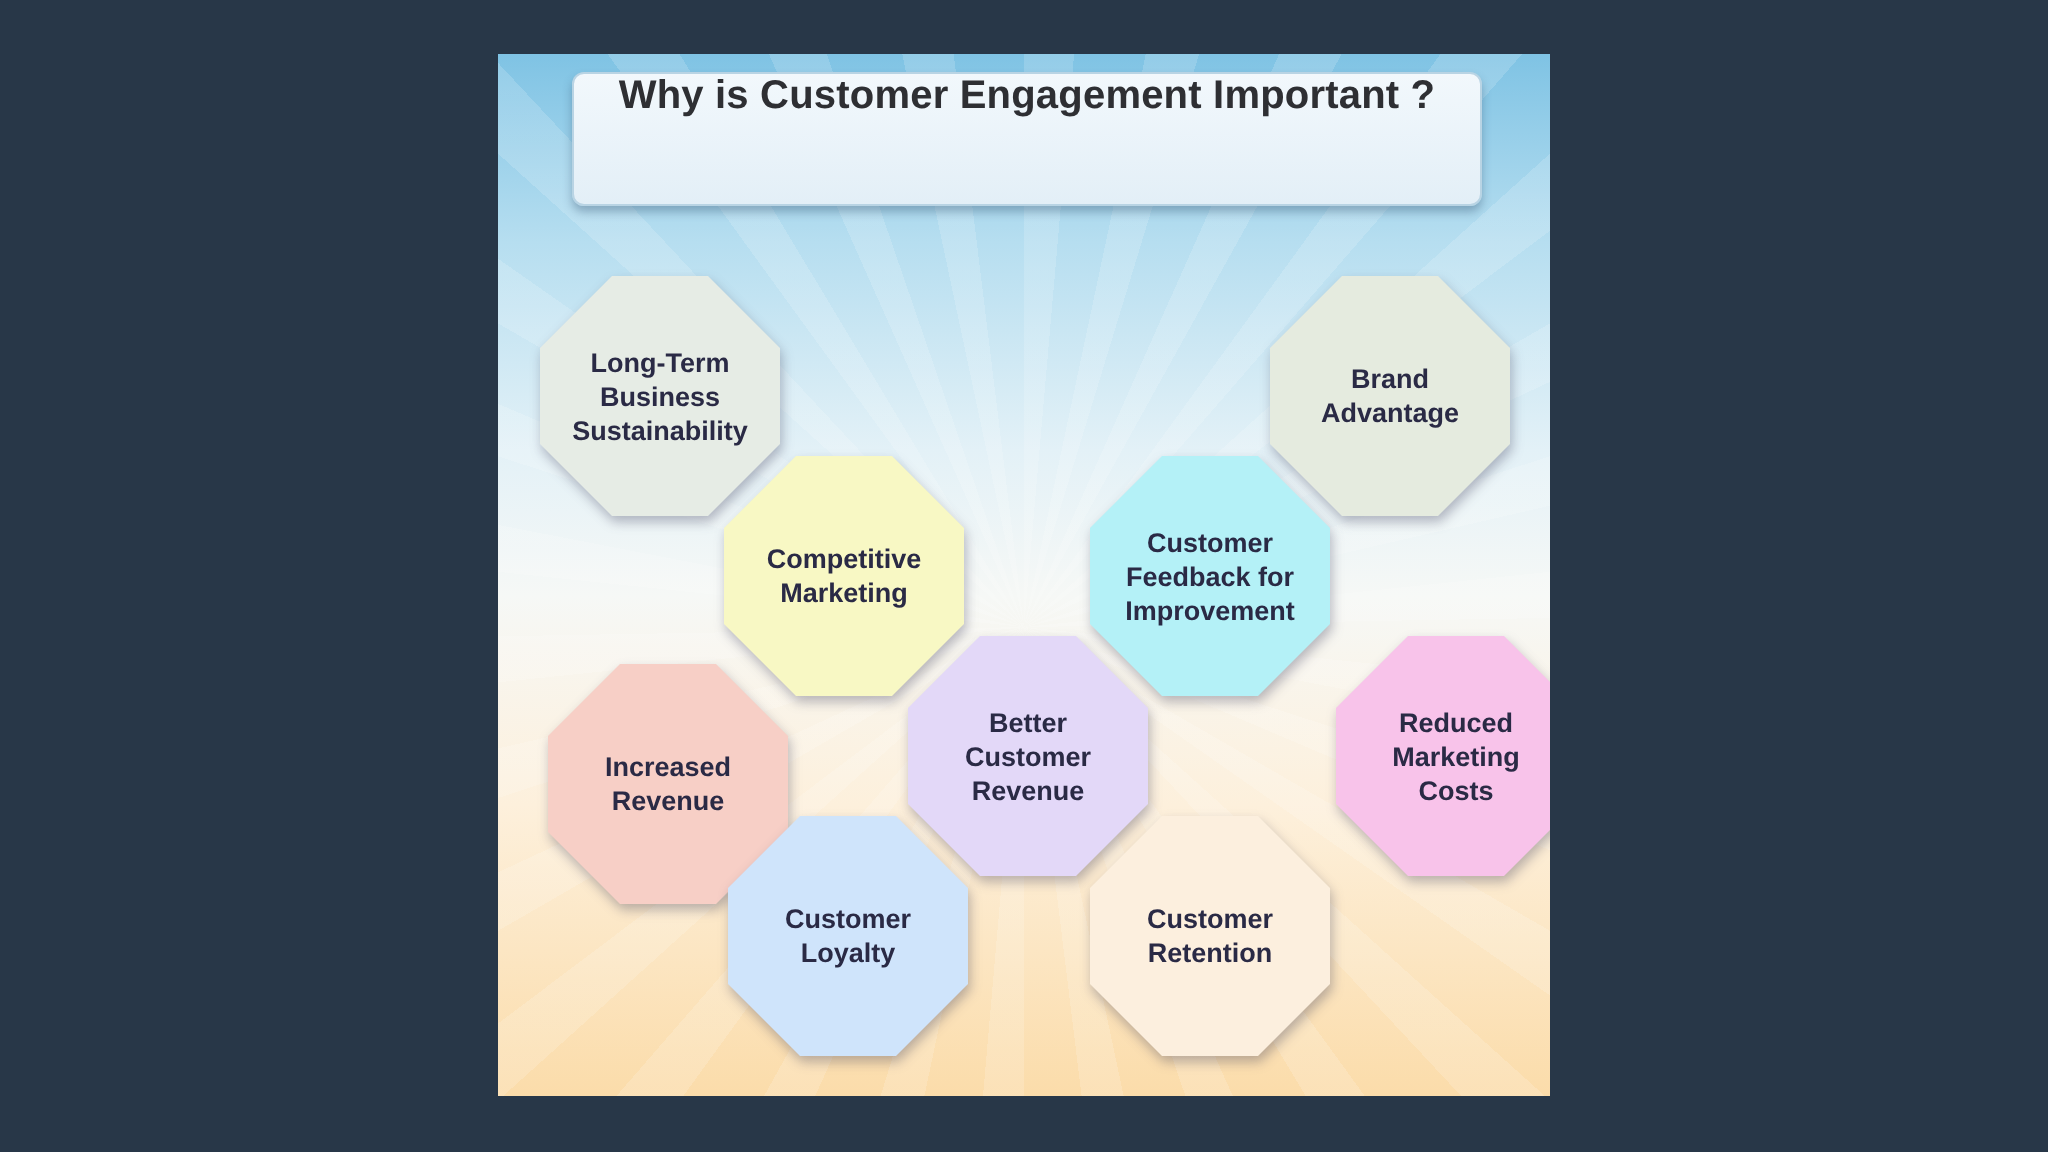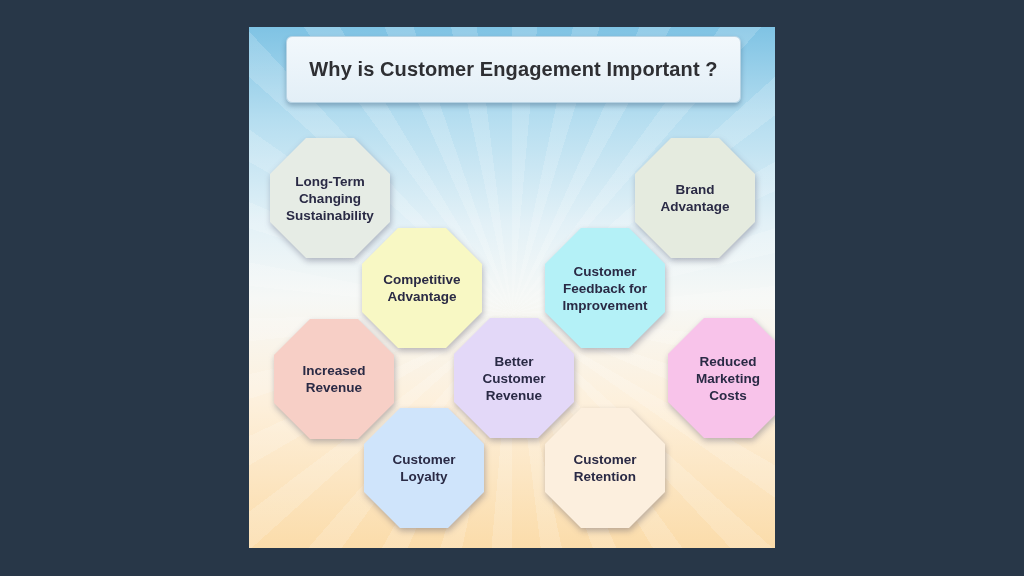--- a/index.html
+++ b/index.html
@@ -14,21 +14,21 @@
   .rays {
     position:absolute; left:0; top:0; width:526px; height:521px;
     background: repeating-conic-gradient(from 0deg at 50% 55%, rgba(255,255,255,0.16) 0deg 5deg, rgba(255,255,255,0) 5deg 12deg);
     pointer-events:none;
   }
   .title-box {
     position:absolute; left:37px; top:9px; width:453px; height:65px;
     background: linear-gradient(180deg, #f2f8fc, #e3eff7);
     border:1px solid #b9d4e4; border-radius:6px;
     box-shadow: 0 3px 5px rgba(40,70,100,0.35);
-    display:flex; align-items:center; justify-content:center;
+    display:flex; justify-content:center;
   }
   .title-text {
     font-family:"Liberation Sans", sans-serif; font-weight:bold; font-size:20px;
     color:#2e2f33; letter-spacing:0.1px;
   }
   .oct-wrap {
     position:absolute; width:120px; height:120px;
     filter: drop-shadow(1px 3px 3px rgba(60,60,90,0.35));
   }
   .oct {
@@ -47,45 +47,45 @@
 <div class="panel">
   <div class="rays"></div>
 
   <div class="title-box">
     <span class="title-text">Why is Customer Engagement Important ?</span>
   </div>
 
   <div class="oct-wrap" style="left: 21px; top: 111px;">
     <div class="oct" style="background: rgb(230, 236, 229);">
         <span class="oct-label">Long-Term
-Changing
+Business
 Sustainability</span>
       </div>
   </div>
   <div class="oct-wrap" style="left: 386px; top: 111px;">
     <div class="oct" style="background: rgb(229, 235, 223);">
         <span class="oct-label">Brand
 Advantage</span>
       </div>
   </div>
   <div class="oct-wrap" style="left: 113px; top: 201px;">
     <div class="oct" style="background: rgb(248, 248, 196);">
         <span class="oct-label">Competitive
-Advantage</span>
+Marketing</span>
       </div>
   </div>
   <div class="oct-wrap" style="left: 296px; top: 201px;">
     <div class="oct" style="background: rgb(180, 241, 247);">
         <span class="oct-label">Customer
 Feedback for
 Improvement</span>
       </div>
   </div>
   <div class="oct-wrap" style="left: 25px; top: 292px;">
-    <div class="oct" style="background: rgb(247, 207, 198);">
+    <div class="oct" style="background: rgb(247, 207, 198); margin-top: 13px;">
         <span class="oct-label">Increased
 Revenue</span>
       </div>
   </div>
   <div class="oct-wrap" style="left: 205px; top: 291px;">
     <div class="oct" style="background: rgb(227, 216, 248);">
         <span class="oct-label">Better
 Customer
 Revenue</span>
       </div>

